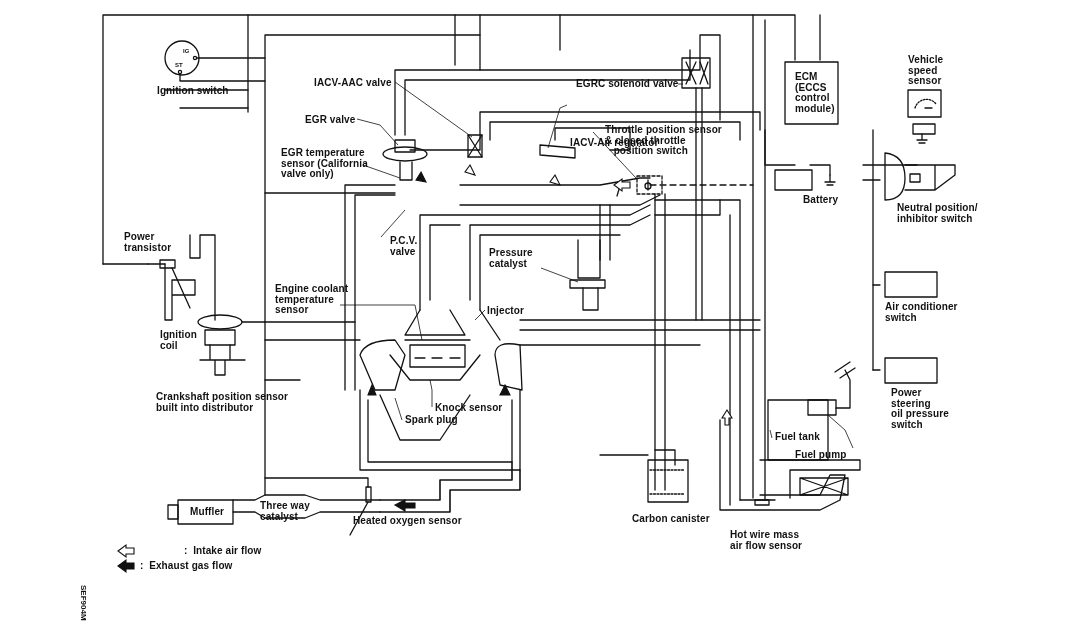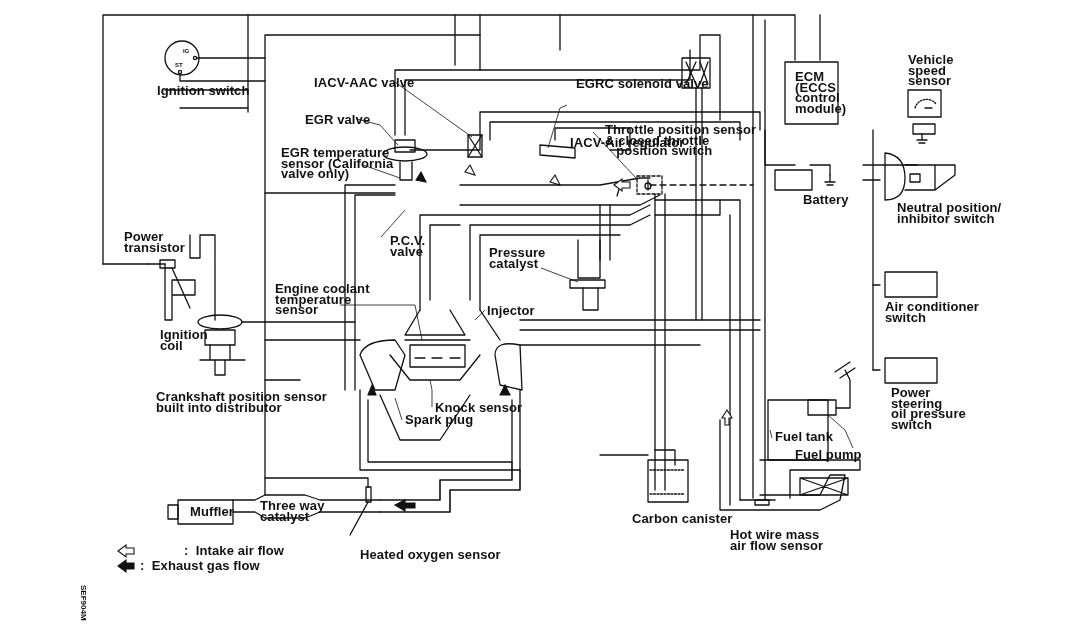--- a/index.html
+++ b/index.html
@@ -1,20 +1,20 @@
 <!DOCTYPE html>
 <html><head>
 <meta charset="utf-8">
 <style>
   html, body { margin: 0; padding: 0; background: #ffffff; }
   body { width: 1081px; height: 642px; position: relative; overflow: hidden;
          font-family: "Liberation Sans", sans-serif; color: #111; }
   #diagram { position: absolute; left: 0; top: 0; width: 1081px; height: 642px; }
   .lbl { position: absolute; font-family: "Liberation Sans", sans-serif; font-weight: bold;
-         font-size: 13px; line-height: 10.5px; color: #111; white-space: pre; letter-spacing: 0.1px; }
+         font-size: 10px; line-height: 10.5px; color: #111; white-space: pre; letter-spacing: 0.1px; }
   .code { position: absolute; left: 88px; top: 585px; font-weight: bold; font-size: 8px;
           transform: rotate(90deg); transform-origin: left top; white-space: pre; }
   svg line, svg path, svg rect, svg circle, svg polyline, svg polygon, svg ellipse { vector-effect: non-scaling-stroke; }
 </style>
 </head>
 <body>
 
 <svg id="diagram" viewBox="0 0 1081 642" xmlns="http://www.w3.org/2000/svg">
   <g fill="none" stroke="#111" stroke-width="1.3" stroke-linejoin="round" stroke-linecap="round">
 
@@ -269,16 +269,16 @@
 <div class="lbl" style="left:435px;top:403px;">Knock sensor</div>
 <div class="lbl" style="left:405px;top:415px;">Spark plug</div>
 <div class="lbl" style="left:775px;top:432px;">Fuel tank</div>
 <div class="lbl" style="left:795px;top:450px;">Fuel pump</div>
 <div class="lbl" style="left:632px;top:514px;">Carbon canister</div>
 <div class="lbl" style="left:730px;top:530px;">Hot wire mass
 air flow sensor</div>
 <div class="lbl" style="left:190px;top:507px;">Muffler</div>
 <div class="lbl" style="left:260px;top:501px;">Three way
 catalyst</div>
-<div class="lbl" style="left:353px;top:550px;margin-left:7px;">Heated oxygen sensor</div>
+<div class="lbl" style="left:353px;top:516px;">Heated oxygen sensor</div>
 <div class="lbl" style="left:140px;top:546px;margin-left:44px;">:  Intake air flow</div>
 <div class="lbl" style="left:140px;top:561px;">:  Exhaust gas flow</div>
 <div class="code">SEF904M</div>
 
 </body></html>

